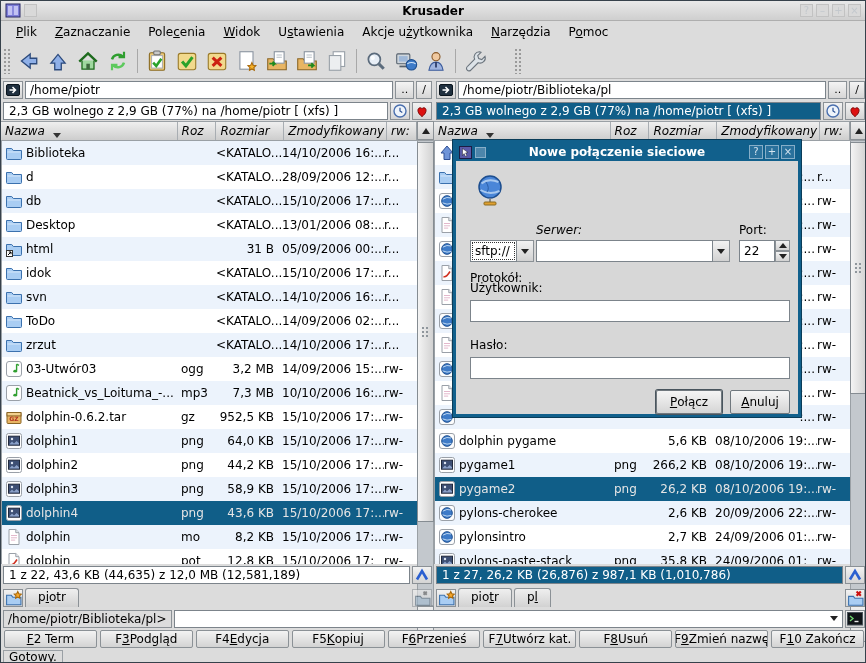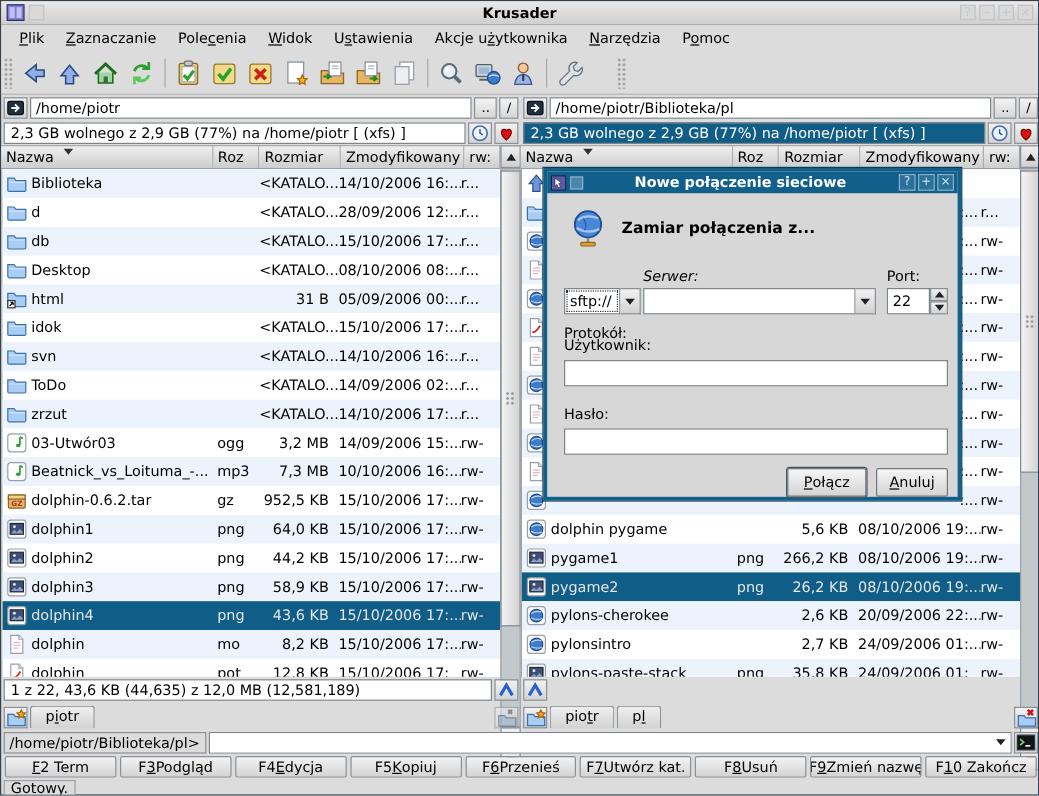--- a/index.html
+++ b/index.html
@@ -46,21 +46,21 @@
   .freebar { flex:1; height:18px; border:1px solid #7c848b; background:#fff;
     padding:0 5px; line-height:17px; white-space:nowrap; overflow:hidden; }
   .freebar.active { background:#105e88; color:#fff; }
   .iconbtn { width:20px; height:18px; border:1px solid #8b9196;
     background:linear-gradient(#f2f2f2,#d4d4d4);
     display:flex; align-items:center; justify-content:center; }
   
   .hdr { position:absolute; top:42px; left:0; width:416px; height:20px; display:flex;
     border:1px solid #9aa0a5; border-left:none; }
   .hcell { background:linear-gradient(#efefef,#cdcdcd); border-right:1px solid #a8adb2;
-    padding:2px 4px; white-space:nowrap; overflow:hidden; display:flex; align-items:flex-start; gap:8px; }
+    padding:2px 4px; white-space:nowrap; overflow:hidden; display:flex; align-items:flex-end; gap:8px;font-style:italic; }
   .sortarrow { width:0; height:0; border-left:4px solid transparent; border-right:4px solid transparent;
     border-top:5px solid #333; }
   
   .list { position:absolute; top:62px; left:0; width:416px; height:423px; overflow:hidden;
     background:#fff; border-left:1px solid #9aa0a5; }
   .row { display:flex; height:24px; align-items:center; white-space:nowrap; }
   .row.alt { background:#ecf3fc; }
   .row.sel { background:#105e88; color:#e5e5e5; }
   .cicon { width:24px; display:flex; justify-content:center; flex:none; }
   .cname { width:152px; overflow:hidden; flex:none; }
@@ -368,21 +368,21 @@
         <div class="row">
           <span class="cicon">
             <svg width="18" height="18" viewBox="0 0 18 18">
               <path d="M1.5 4.5 h5.2 l1.6 2 h8.2 v8 a1 1 0 0 1 -1 1 h-13 a1 1 0 0 1 -1 -1z" fill="#a9cdf3" stroke="#3b71ae"></path>
               <path d="M2.5 8 h13" stroke="#d4e6f9"></path>
             </svg>
           </span>
           <span class="cname">Desktop</span>
           <span class="cext"></span>
           <span class="csize">&lt;KATALO...</span>
-          <span class="cdate">08/10/2006 08:...</span>
+          <span class="cdate">13/01/2006 08:...</span>
           <span class="cperm">r...</span>
         </div>
         <div class="row alt">
           <span class="cicon">
             <svg width="18" height="18" viewBox="0 0 18 18">
               <path d="M1.5 4.5 h5.2 l1.6 2 h8.2 v8 a1 1 0 0 1 -1 1 h-13 a1 1 0 0 1 -1 -1z" fill="#a9cdf3" stroke="#3b71ae"></path>
               <rect x="1.5" y="10.5" width="6" height="6" fill="#fff" stroke="#333"></rect>
               <path d="M3 15 L6 12 M6 12 h-2.2 M6 12 v2.2" stroke="#000"></path>
             </svg>
           </span>
@@ -931,20 +931,21 @@
           <div class="grips"></div>
         </div>
         <div class="sarrow" style="top: 485px; height: 18px;">
           <span class="tri-up"></span>
         </div>
         <div class="sarrow" style="top: 503px; height: 18px;">
           <span class="tri-dn"></span>
         </div>
       </div>
     <div class="statrow">
+      <span class="statbar active">1 z 27, 26,2 KB (26,876) z 987,1 KB (1,010,786)</span>
       <span class="iconbtn">
           <span class="ic">
             <svg width="16" height="16" viewBox="0 0 16 16">
               <path d="M3 12.5 L8 4 L13 12.5" stroke="#2a5fd0" stroke-width="2.6" fill="none"></path>
             </svg>
           </span>
         </span>
     </div>
     <div class="tabrow">
       <span class="iconbtn">
@@ -990,21 +991,20 @@
     <div id="dlg-body">
       <span class="ic" style="position:absolute;left:16px;top:12px;">
           <svg width="36" height="36" viewBox="0 0 36 36">
             <circle cx="18" cy="14" r="11" fill="#4a86d8" stroke="#1d4e8f" stroke-width="1.5"></circle>
             <path d="M9.5 10.5 q7 -5.5 17 -1.5 M8.5 17 q9 5.5 19 1" stroke="#a8c8ee" stroke-width="2" fill="none"></path>
             <path d="M14 9 q4 6 1 10" stroke="#2a5fa8" fill="none"></path>
             <path d="M18 25.5 v3.5" stroke="#8a8a8a" stroke-width="2"></path>
             <rect x="12" y="29" width="12" height="3" rx="1" fill="#e0a030" stroke="#8a6a20"></rect>
           </svg>
         </span>
-      <span class="dlabel" style="left:62px;top:22px;font-weight:bold;font-size:13px;">Zamiar połączenia z...</span>
       <span class="dlabel" style="left:14px;top:62px;margin-top:48px;">Protokół:</span>
       <span class="dlabel" style="left:80px;top:62px;font-style:italic;">Serwer:</span>
       <span class="dlabel" style="left:283px;top:62px;">Port:</span>
       <span class="combo" style="left:14px;top:79px;width:64px;">
         <span class="ctext focus">sftp://</span>
         <span class="cbtn">
             <span class="dn-tri"></span>
           </span>
       </span>
       <span class="combo" style="left:80px;top:79px;width:194px;">

